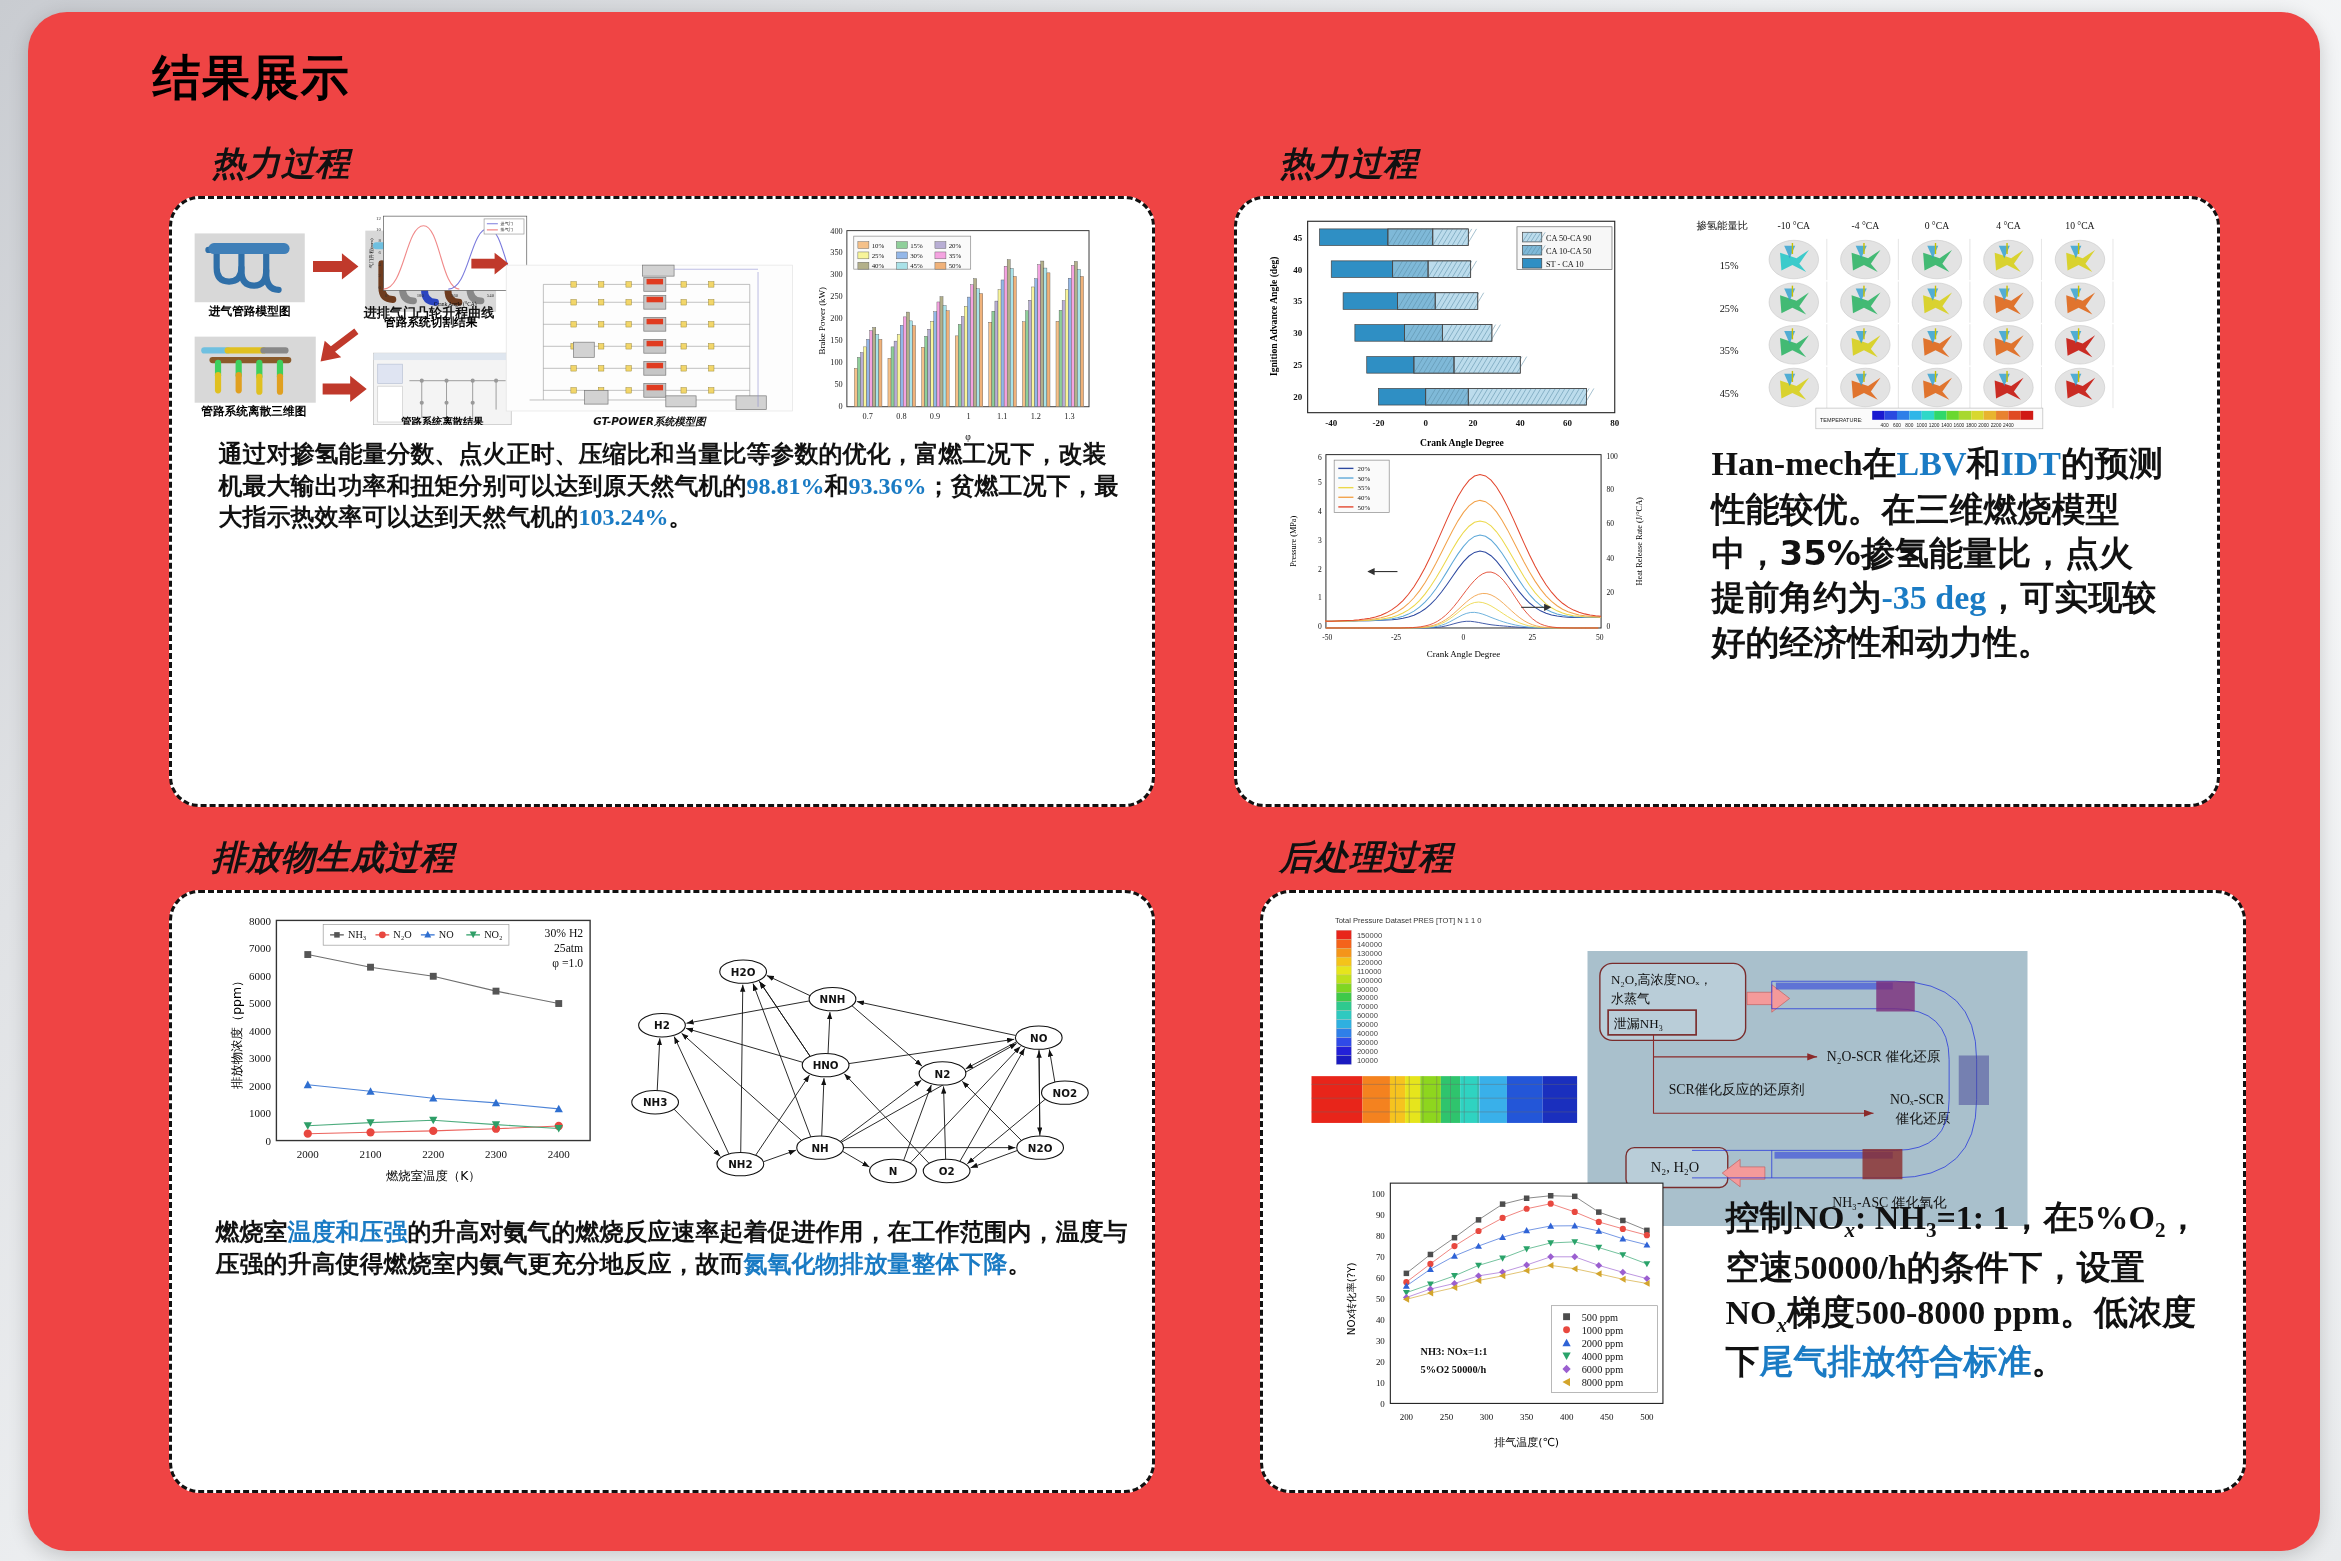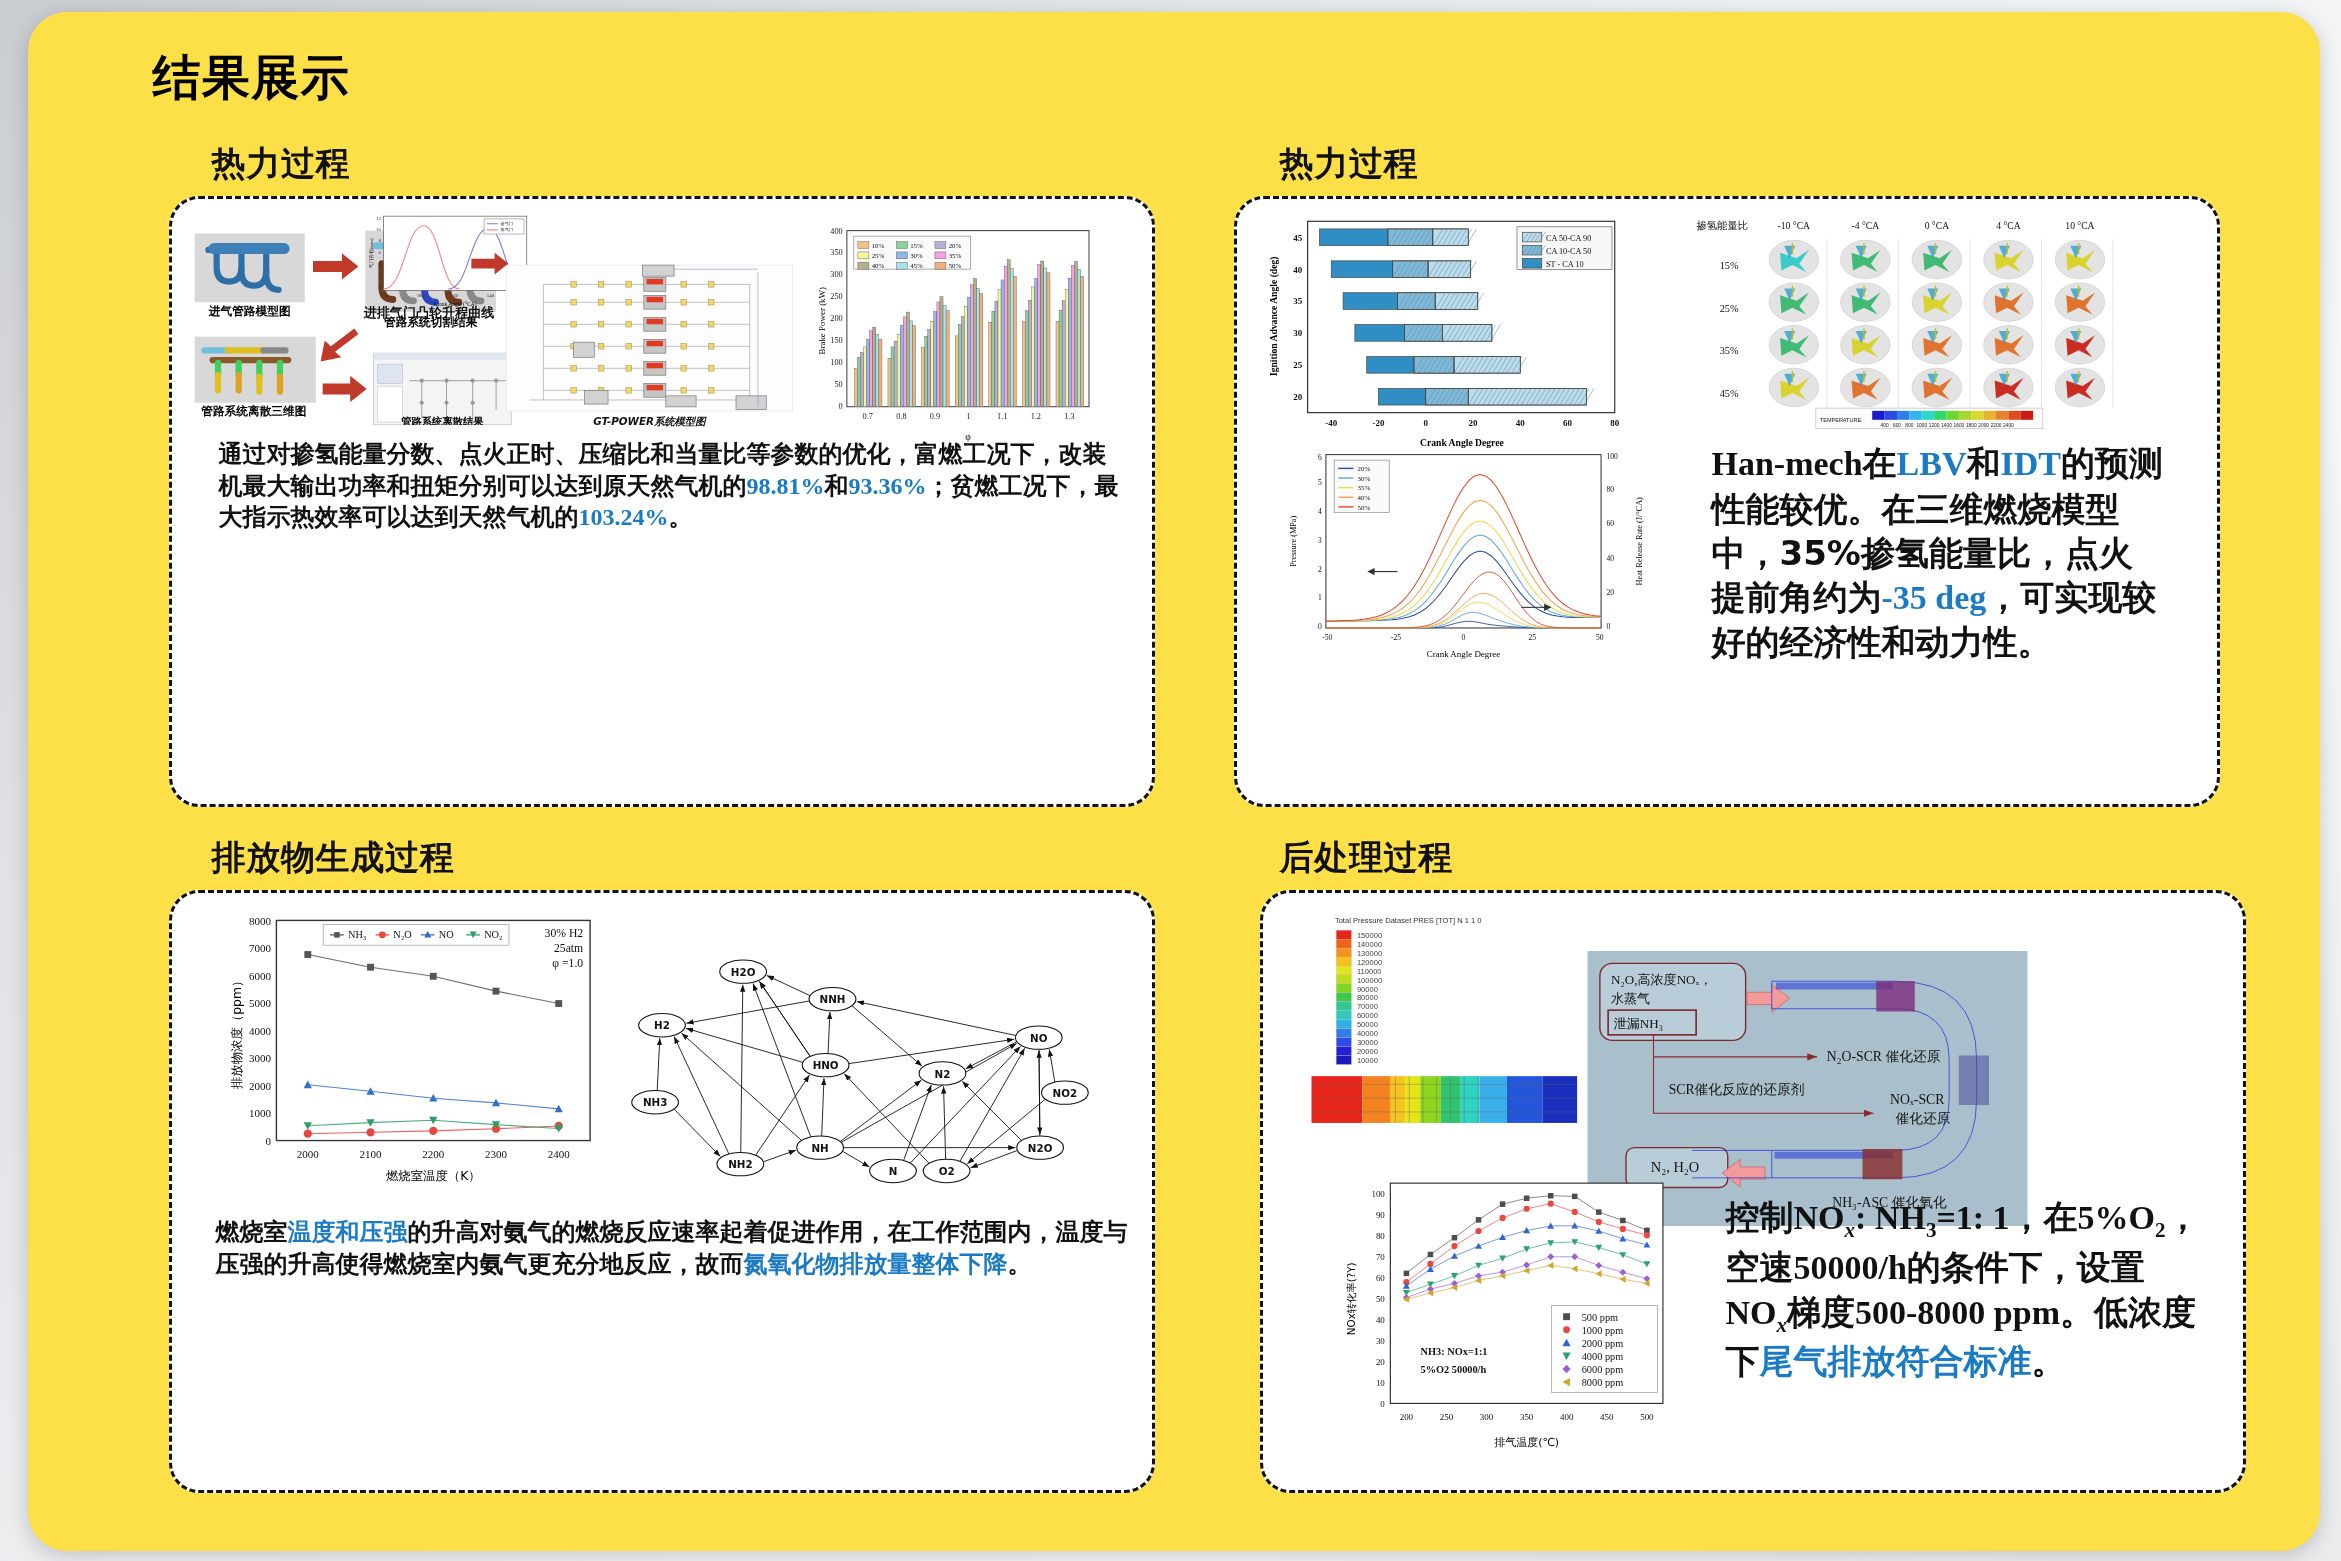--- a/index.html
+++ b/index.html
@@ -4,31 +4,31 @@
 <style>
   * { box-sizing: border-box; margin:0; padding:0; }
   html,body { width:2342px; height:1561px; }
   body{
     font-family:"Liberation Sans", sans-serif;
     background:linear-gradient(135deg,#c9ccd1 0%,#dfe1e4 22%,#eef0f2 45%,#f6f7f8 70%,#e9ebed 100%);
     overflow:hidden;
   }
   .slide{
     position:absolute; left:27.5px; top:12.4px; width:2292px; height:1539px;
-    background:#fde047; border-radius:39px;
+    background:#ef4444; border-radius:39px;
     box-shadow:0 4.1px 20.7px rgba(0,0,0,.18);
   }
   .deck-title{
     position:absolute; left:125px; top:34px;
     font-size:48px; font-weight:700; color:#000; letter-spacing:1.4px;
     font-family:"DejaVu Sans","Liberation Sans",sans-serif;
   }
   .sec-title{
     position:absolute; font-size:34px; font-weight:700; color:#111;
-    font-family:"DejaVu Sans","Liberation Sans",sans-serif; letter-spacing:0.7px;
+    font-family:"DejaVu Sans","Liberation Sans",sans-serif; letter-spacing:0.7px;font-style:italic;
   }
   .panel{
     position:absolute; border:3.4px dashed #111; border-radius:30px;
     background:#fff;
   }
   .panel-body{position:absolute; inset:0; overflow:hidden; border-radius:27.5px;}
   
   .para{
     position:absolute; color:#111; font-weight:600;
     font-family:"DejaVu Sans","Liberation Sans",sans-serif;

